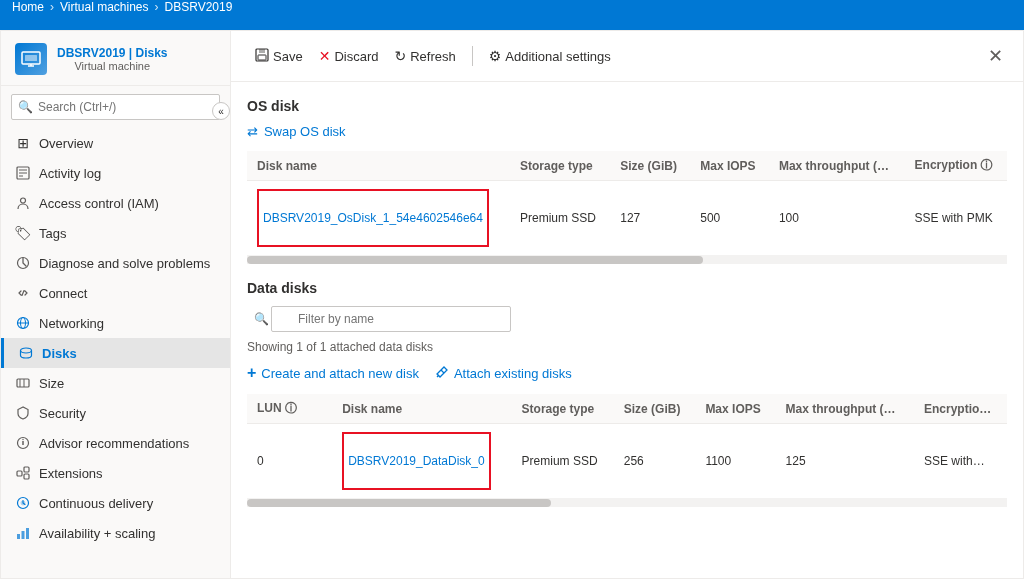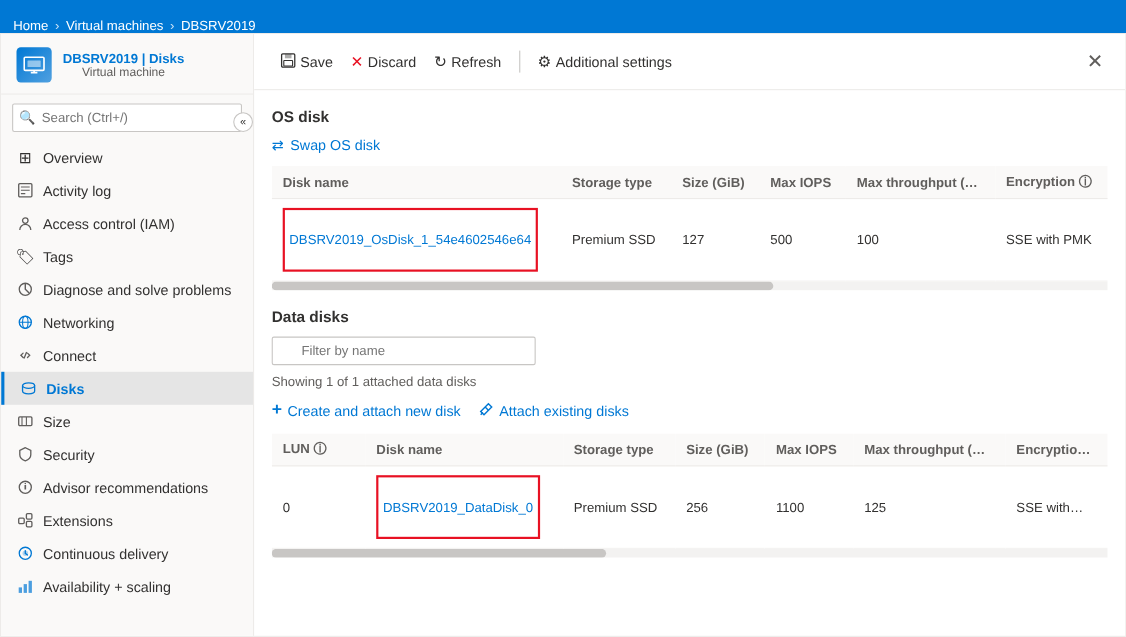--- a/index.html
+++ b/index.html
@@ -2,21 +2,21 @@
 <html><head>
   <meta charset="utf-8">
   <style>
     * { box-sizing: border-box; margin: 0; padding: 0; }
     body { font-family: 'Segoe UI', Arial, sans-serif; font-size: 13px; background: #f3f2f1; color: #323130; }
 
     .top-bar {
       background: #0078d4;
       height: 30px;
       display: flex;
-      align-items: flex-end;
+      align-items: flex-start;
       padding: 0 12px;
       color: white;
       font-size: 12px;
       gap: 6px;
     }
     .top-bar a { color: white; text-decoration: none; }
     .top-bar .sep { color: #cce4f7; }
 
     .main-container {
       display: flex;
@@ -218,20 +218,21 @@
       width: 60%;
       border-radius: 4px;
     }
     .filter-input {
       width: 240px;
       padding: 5px 8px 5px 26px;
       border: 1px solid #c8c6c4;
       border-radius: 2px;
       font-size: 12px;
       position: relative;
+      margin-left: 24px;
     }
     .filter-wrapper {
       position: relative;
       display: inline-block;
     }
     .filter-search-icon {
       position: absolute;
       left: 7px;
       top: 50%;
       transform: translateY(-50%);
@@ -340,34 +341,34 @@
               <circle cx="7" cy="7" r="5.5" fill="none" stroke="#605e5c" stroke-width="1.2"></circle>
             </svg>
         </span>
         <span>Diagnose and solve problems</span>
       </div>
 
 
       <div class="nav-item">
         <span class="nav-icon">
           <svg width="14" height="14" viewBox="0 0 14 14">
+              <path d="M9 5l2 2-2 2M5 9l-2-2 2-2M8 4.5l-2 5" fill="none" stroke="#605e5c" stroke-width="1.2" stroke-linecap="round"></path>
+            </svg>
+        </span>
+        <span>Connect</span>
+      </div>
+      <div class="nav-item">
+        <span class="nav-icon">
+          <svg width="14" height="14" viewBox="0 0 14 14">
               <circle cx="7" cy="7" r="5.5" fill="none" stroke="#0078d4" stroke-width="1.2"></circle>
               <ellipse cx="7" cy="7" rx="2.5" ry="5.5" fill="none" stroke="#0078d4" stroke-width="1"></ellipse>
               <line x1="1.5" y1="7" x2="12.5" y2="7" stroke="#0078d4" stroke-width="1"></line>
             </svg>
         </span>
         <span>Networking</span>
-      </div>
-      <div class="nav-item">
-        <span class="nav-icon">
-          <svg width="14" height="14" viewBox="0 0 14 14">
-              <path d="M9 5l2 2-2 2M5 9l-2-2 2-2M8 4.5l-2 5" fill="none" stroke="#605e5c" stroke-width="1.2" stroke-linecap="round"></path>
-            </svg>
-        </span>
-        <span>Connect</span>
       </div>
       <div class="nav-item active" style="border-left: 3px solid #0078d4;">
         <span class="nav-icon">
           <svg width="14" height="14" viewBox="0 0 14 14">
               <ellipse cx="7" cy="4.5" rx="5.5" ry="2.5" fill="none" stroke="#0078d4" stroke-width="1.2"></ellipse>
               <path d="M1.5 4.5v5c0 1.4 2.5 2.5 5.5 2.5s5.5-1.1 5.5-2.5v-5" fill="none" stroke="#0078d4" stroke-width="1.2"></path>
             </svg>
         </span>
         <span>Disks</span>
       </div>

